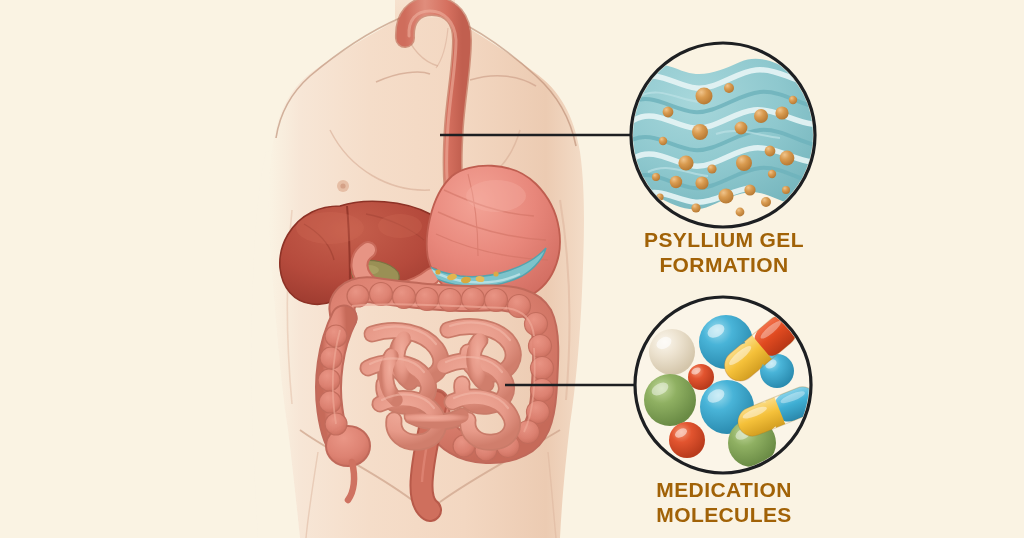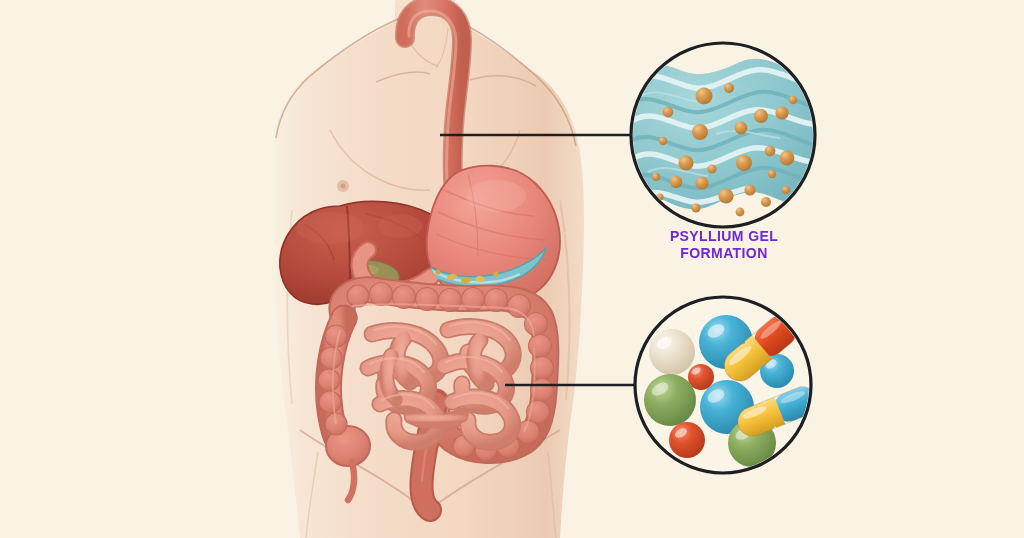--- a/index.html
+++ b/index.html
@@ -23,24 +23,24 @@
     position: absolute;
     left: 0;
     top: 0;
     width: 1024px;
     height: 538px;
   }
   .callout-label {
     position: absolute;
     text-align: center;
     font-weight: bold;
-    color: #6d28d9;
+    color: #a16207;
     letter-spacing: 0.4px;
     line-height: 1.18;
-    font-size: 14px;
+    font-size: 21px;
     font-family: "Liberation Sans", sans-serif;
     text-transform: uppercase;
     white-space: pre-line;
   }
   #label-gel {
     left: 600px;
     top: 228px;
     width: 248px;
   }
   #label-meds {
@@ -489,14 +489,16 @@
           <ellipse cx="797" cy="405" rx="13" ry="3.6" fill="#ffffff" opacity="0.35"></ellipse>
         </g>
       </g>
       <circle cx="723" cy="385" r="88" fill="none" stroke="#1d1f22" stroke-width="3.2"></circle>
     </g>
   </svg>
 
   <div class="callout-label" id="label-gel">PSYLLIUM GEL
 FORMATION</div>
 
+  <div class="callout-label" id="label-meds">MEDICATION
+MOLECULES</div>
 
 </div>
 
 </body></html>

